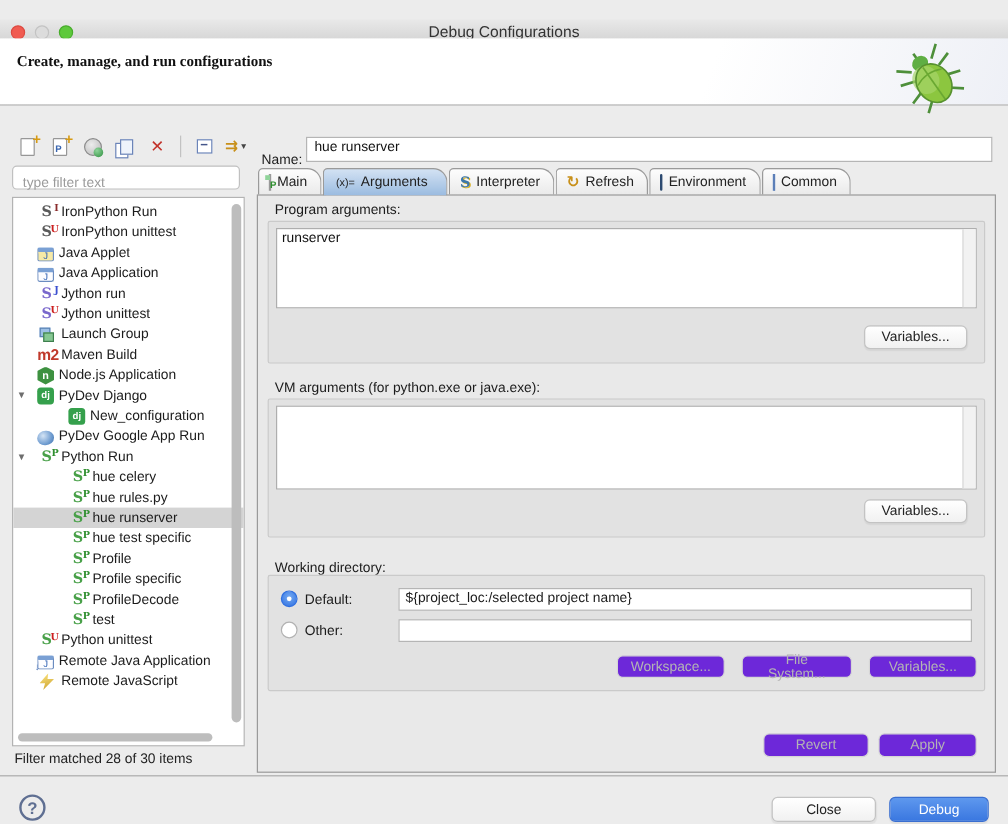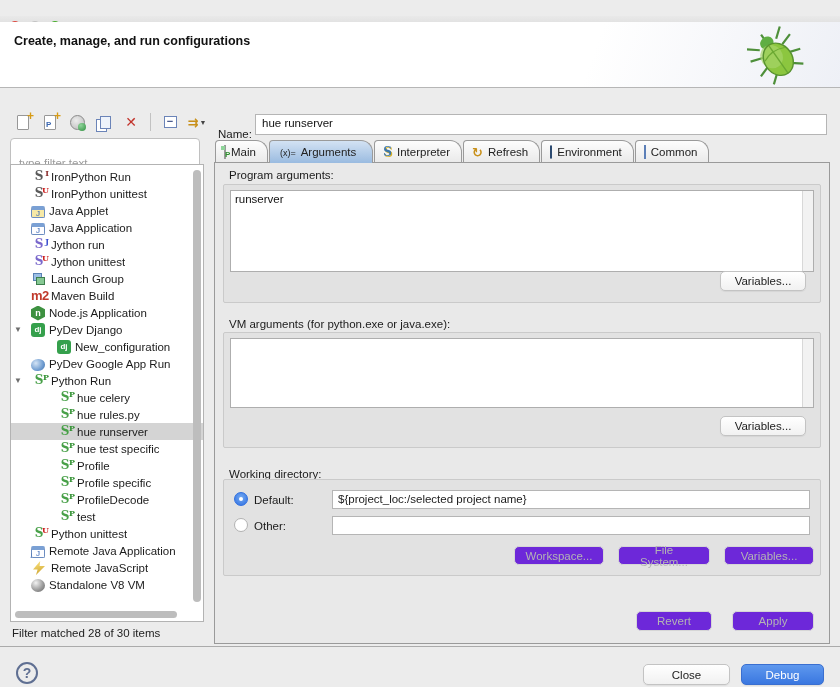--- a/index.html
+++ b/index.html
@@ -11,32 +11,32 @@
   .titlebar { position:absolute; left:0; top:0; width:840px; height:22px;
     background:linear-gradient(#e9e9e9,#d2d2d2); border-bottom:1px solid #b1b1b1; }
   .traffic { position:absolute; left:9px; top:5px; display:flex; gap:8px; }
   .light { width:12px; height:12px; border-radius:50%; }
   .light.red { background:#f05b51; border:1px solid #dd4a41; }
   .light.grey { background:#dcdcdc; border:1px solid #c3c3c3; }
   .light.green { background:#5ec93c; border:1px solid #48ad2c; }
   .win-title { position:absolute; left:0; right:0; top:3px; text-align:center; font-size:13px; color:#333; }
 
   
-  .header { position:absolute; left:0; top:6px; width:840px; height:66px;
-    background:linear-gradient(110deg,#ffffff 70%,#eef0f6); border-bottom:1px solid #b6b6b6; }
+  .header { position:absolute; left:0; top:16px; width:840px; height:56px;
+    background:linear-gradient(110deg,#ffffff 70%,#eef0f6); border-bottom:1px solid #b6b6b6;font-family:Liberation Serif, serif; }
   .header h1 { font-size:12.5px; font-weight:bold; color:#111; position:absolute; left:14px; top:12px; }
   .bug { position:absolute; right:32px; top:2px; }
 
   
   .toolbar { position:absolute; left:13px; top:94px; height:24px; display:flex; align-items:center; gap:7px; }
   .tbtn { width:20px; height:20px; display:flex; align-items:center; justify-content:center; position:relative; }
   .tsep { width:1px; height:18px; background:#c2c2c2; margin:0 2px; }
 
   .filterbox { position:absolute; left:10px; top:122px; width:190px; height:20px; background:#fff;
-    border:1px solid #c0c0c0; border-radius:4px; padding:18px 8px; color:#9b9b9b; font-size:11.5px; }
+    border:1px solid #c0c0c0; border-radius:4px; padding:8px 8px; color:#9b9b9b; font-size:11.5px; }
 
   .treebox { position:absolute; left:10px; top:148px; width:194px; height:458px; background:#fff;
     border:1px solid #b3b3b3; overflow:hidden; }
   .tree { position:absolute; left:0; top:3px; right:12px; }
   .trow { height:17px; display:flex; align-items:center; white-space:nowrap; position:relative; width:194px; }
   .trow.sel { background:#d4d4d4; }
   .trow .arrow { position:absolute; left:3px; top:4px; font-size:8px; color:#6e6e6e; }
   .trow .lbl { margin-left:4px; overflow:hidden; }
   .ind1 { padding-left:20px; } .ind2 { padding-left:46px; }
   .vscroll { position:absolute; right:2px; top:5px; width:8px; height:432px; background:#bdbdbd; border-radius:4px; }
@@ -306,24 +306,20 @@
         <div class="trow ind1">
           <span class="ti i-window remote">
             <i>J</i>
           </span>
           <span class="lbl">Remote Java Application</span>
         </div>
         <div class="trow ind1">
           <span class="ti i-js"></span>
           <span class="lbl">Remote JavaScript</span>
         </div>
-        <div class="trow ind1">
-          <span class="ti i-v8"></span>
-          <span class="lbl">Standalone V8 VM</span>
-        </div>
       </div>
     <div class="vscroll"></div>
     <div class="hscroll"></div>
   </div>
   <div class="statusline">Filter matched 28 of 30 items</div>
 
   <div class="namelabel">Name:</div>
   <div class="nameinput">hue runserver</div>
 
   <div class="tabs" id="tabs">
@@ -350,21 +346,21 @@
       <div class="tab">
         <span><span class="t-common"></span></span>
         <span>Common</span>
       </div>
     </div>
 
   <div class="tabpanel">
 
     <div class="plabel" style="top:6px">Program arguments:</div>
     <div class="group" style="top:21px; height:119px">
-      <div class="textarea" style="height:82px">
+      <div class="textarea" style="height:67px">
         <span>runserver</span>
         <div class="scrollstrip"></div>
       </div>
       <button class="btn" style="position:absolute; right:14px; top:86px; width:86px">Variables...</button>
     </div>
 
     <div class="plabel" style="top:155px">VM arguments (for python.exe or java.exe):</div>
     <div class="group" style="top:169px; height:116px">
       <div class="textarea" style="height:70px">
         <span></span>
@@ -381,21 +377,21 @@
       <span class="radio" style="left:10px; top:38px"></span>
       <span class="plabel" style="position:absolute; left:30px; top:40px">Other:</span>
       <div class="wfield" style="left:108px; top:36px; width:478px"></div>
       <div id="wdbuttons" style="position:absolute; left:0; top:66px; width:598px">
           <button class="btn dis" style="position: absolute; left: 290px; top: 0px; width: 90px; height: 19px;">Workspace...</button>
           <button class="btn dis" style="position: absolute; left: 394px; top: 0px; width: 92px; height: 19px;">File System...</button>
           <button class="btn dis" style="position: absolute; left: 500px; top: 0px; width: 90px; height: 19px;">Variables...</button>
         </div>
     </div>
 
-    <button class="btn dis" style="position:absolute; left:421px; top:448px; width:76px">Revert</button>
+    <button class="btn dis" style="position:absolute; left:421px; top:448px; width:88px">Revert</button>
     <button class="btn dis" style="position:absolute; left:517px; top:448px; width:82px">Apply</button>
   </div>
 
   <div class="mainsep"></div>
   <button class="helpbtn">?</button>
   <button class="btn closebtn">Close</button>
   <button class="btn primary debugbtn">Debug</button>
 
 </div>
 

